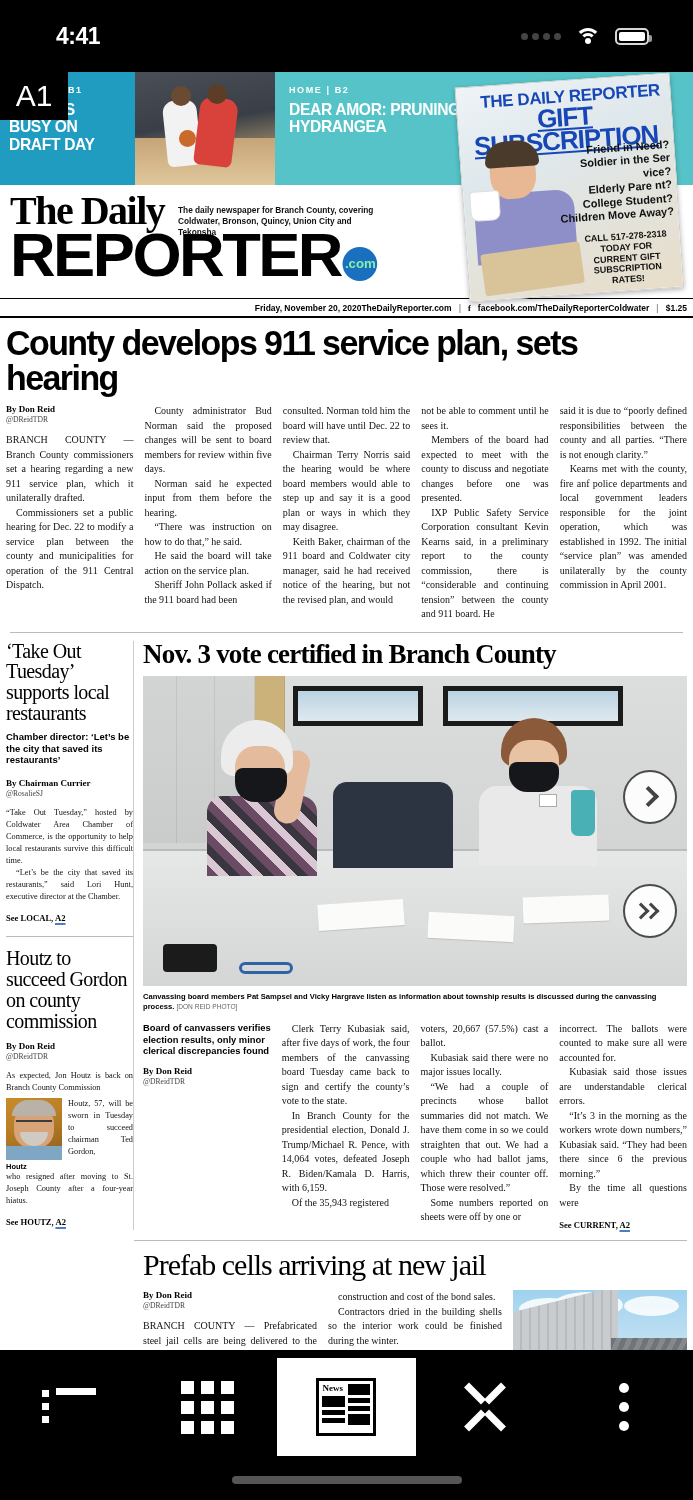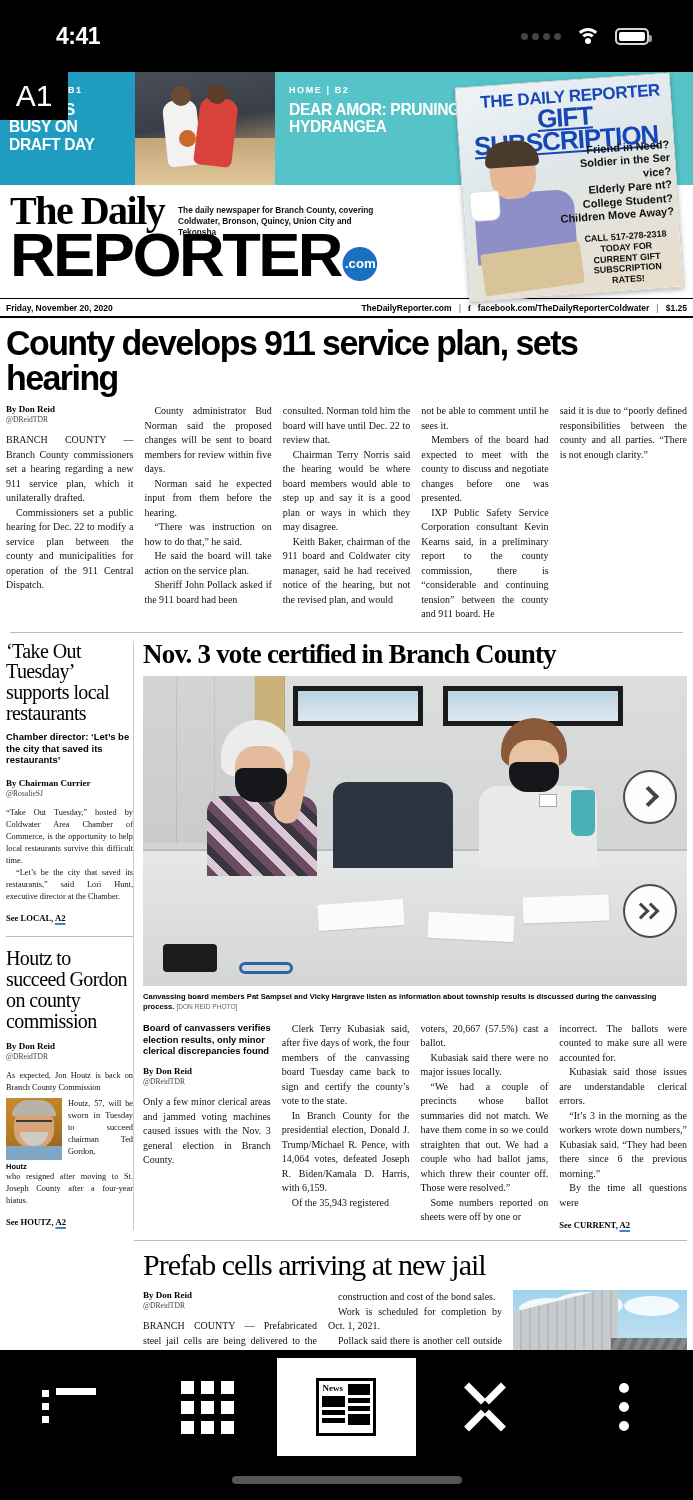--- a/index.html
+++ b/index.html
@@ -99,26 +99,26 @@
   .masthead { position:relative; height:113px; padding:8px 0 0 10px; }
   .mh-the { font-family:"Liberation Serif", serif; font-weight:700; font-size:40px;
     letter-spacing:-1.5px; line-height:0.92; }
   .mh-rep { font-family:"Liberation Sans", sans-serif; font-weight:800; font-size:62px;
     letter-spacing:-2.5px; line-height:0.82; transform:scaleX(1.02);
     transform-origin:left; }
   .mh-tag { position:absolute; left:178px; top:20px; width:205px; font-size:8.3px;
     font-weight:700; line-height:1.35; color:#111; }
   .dotcom { display:inline-block; position:relative; top:-8px; margin-left:2px; }
   .dotcom .circ { display:inline-block; width:34px; height:34px; border-radius:50%;
-    background:#1a6fbe; color:#ffffff; font-size:13px; font-weight:700;
+    background:#1a6fbe; color:#86efac; font-size:13px; font-weight:700;
     text-align:center; line-height:34px; letter-spacing:0; }
 
   
   .dateline { border-top:1px solid #000; border-bottom:2.5px solid #000;
-    height:20px; display:flex; align-items:center; justify-content:space-between;
+    height:20px; display:flex; align-items:center; justify-content:flex-end;
     padding:0 6px 0 6px; font-size:8.5px; font-weight:700; position:relative; z-index:5;
     background:#fff; }
   .dl-right { display:flex; align-items:center; gap:7px; }
   .dl-right span.link { text-decoration-color:#5588cc;
     text-underline-offset:2px; }
   .dl-sep { color:#999; }
   .fb { font-family:"Liberation Serif", serif; font-weight:700; }
 
   
   .art1 { padding:7px 6px 0 6px; }
@@ -420,20 +420,21 @@
         <div class="col">
           <div class="body">
             <p style="text-indent:0">not be able to comment until he sees it.</p>
             <p>Members of the board had expected to meet with the county to discuss and negotiate changes before one was presented.</p>
             <p>IXP Public Safety Service Corporation consultant Kevin Kearns said, in a preliminary report to the county commission, there is “considerable and continuing tension” between the county and 911 board. He</p>
           </div>
         </div>
         <div class="col">
           <div class="body">
             <p style="text-indent:0">said it is due to “poorly defined responsibilities between the county and all parties. “There is not enough clarity.”</p>
+            <p>Kearns met with the county, fire anf police departments and local government leaders responsible for the joint operation, which was established in 1992. The initial “service plan” was amended unilaterally by the county commission in April 2001.</p>
           </div>
         </div>
       </div>
       <div class="hr-thin"></div>
     </div>
 
     <div class="mid">
 
       <div class="side">
         <div>
@@ -528,23 +529,20 @@
           <div class="caption">
             <span>Canvassing board members Pat Sampsel and Vicky Hargrave listen as information about township results is discussed during the canvassing process.</span>
             <span class="credit">[DON REID PHOTO]</span>
           </div>
 
           <div class="cols3">
             <div class="col">
               <div class="subhead">Board of canvassers verifies election results, only minor clerical discrepancies found</div>
               <div class="byline" style="margin-top:9px">By Don Reid</div>
               <div class="handle">@DReidTDR</div>
-              <div class="body">
-                <p class="lead">Only a few minor clerical areas and jammed voting machines caused issues with the Nov. 3 general election in Branch County.</p>
-              </div>
             </div>
             <div class="col">
               <div class="body">
                 <p class="first">Clerk Terry Kubasiak said, after five days of work, the four members of the canvassing board Tuesday came back to sign and certify the county’s vote to the state.</p>
                 <p>In Branch County for the presidential election, Donald J. Trump/Michael R. Pence, with 14,064 votes, defeated Joseph R. Biden/Kamala D. Harris, with 6,159.</p>
                 <p>Of the 35,943 registered</p>
               </div>
             </div>
             <div class="col">
               <div class="body">
@@ -577,20 +575,21 @@
           <div class="byline">By Don Reid</div>
           <div class="handle">@DReidTDR</div>
           <div class="body">
             <p class="lead">BRANCH COUNTY — Prefabricated steel jail cells are being delivered to the new Branch County jail building by the truck load. The first arrived Monday.</p>
             <p>The two- and four-person</p>
           </div>
         </div>
         <div class="col">
           <div class="body">
             <p class="first">construction and cost of the bond sales.</p>
+            <p>Contractors dried in the building shells so the interior work could be finished during the winter.</p>
             <p>Work is scheduled for completion by Oct. 1, 2021.</p>
             <p>Pollack said there is another cell outside the regular jail facil-</p>
           </div>
         </div>
         <div class="jail-img">
           <div class="cloud" style="left:6px;top:8px;width:60px;height:22px;"></div>
           <div class="cloud" style="left:40px;top:2px;width:70px;height:26px;"></div>
           <div class="cloud" style="right:8px;top:6px;width:55px;height:20px;"></div>
           <div class="wall"></div>
             <div class="roof"></div>

